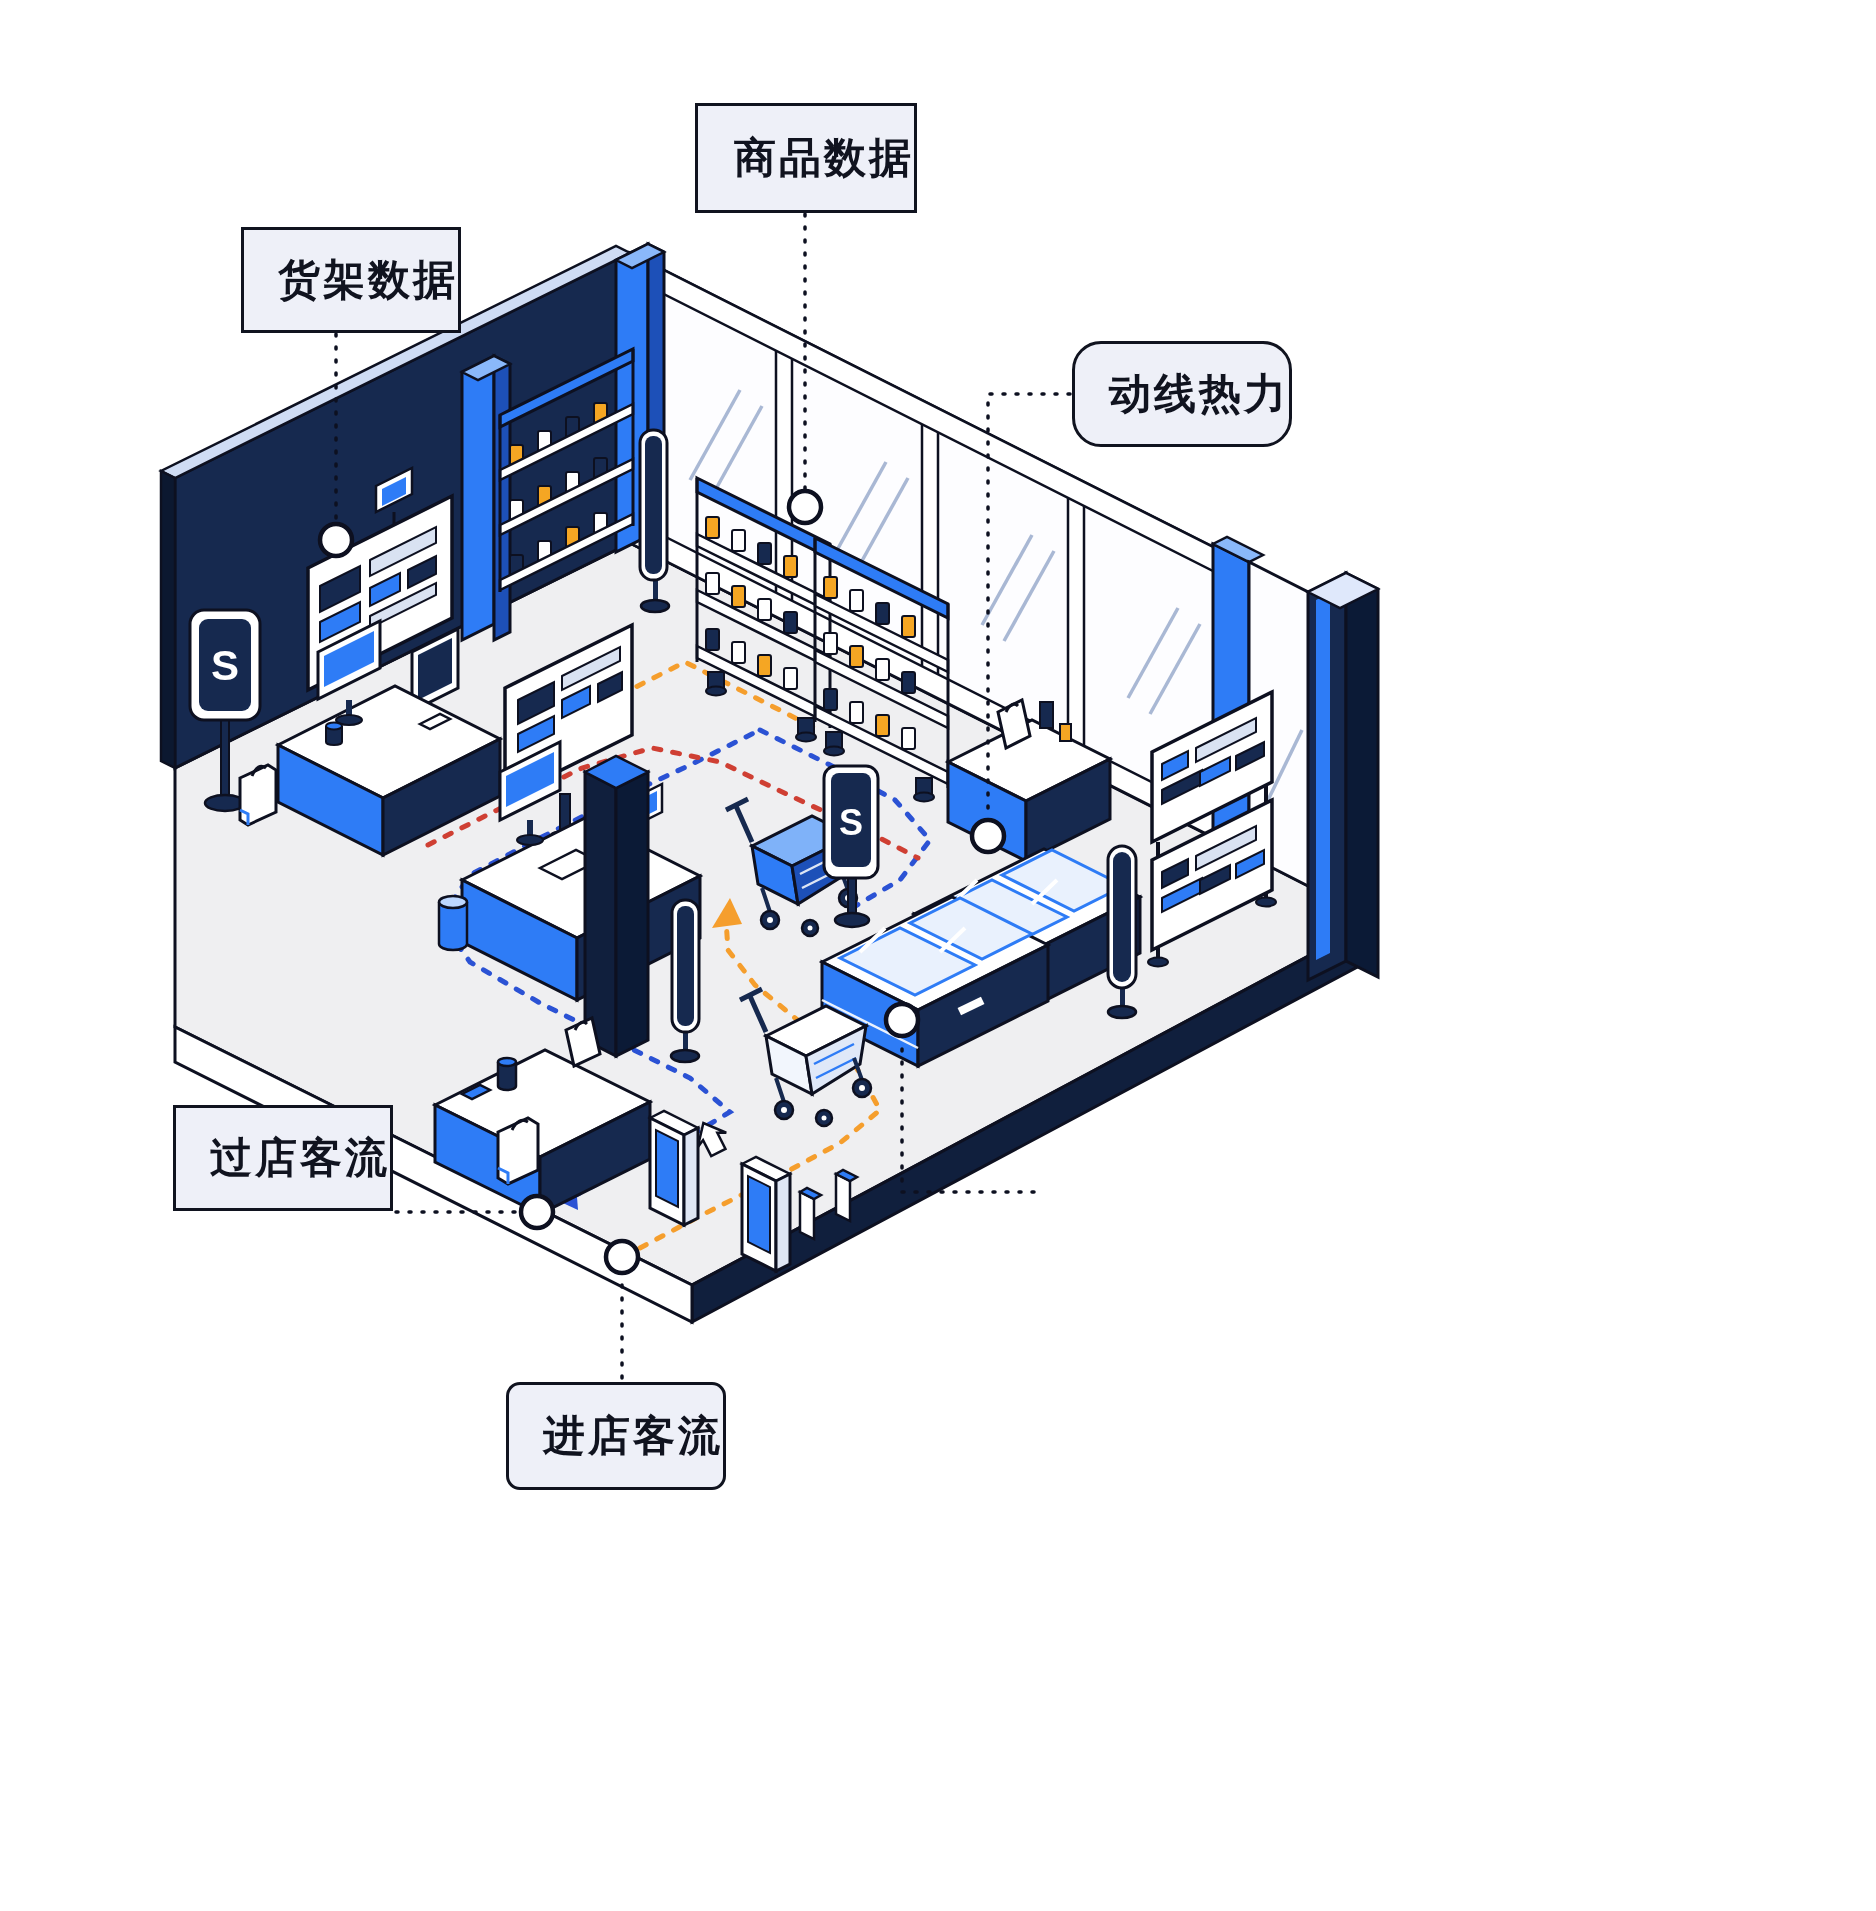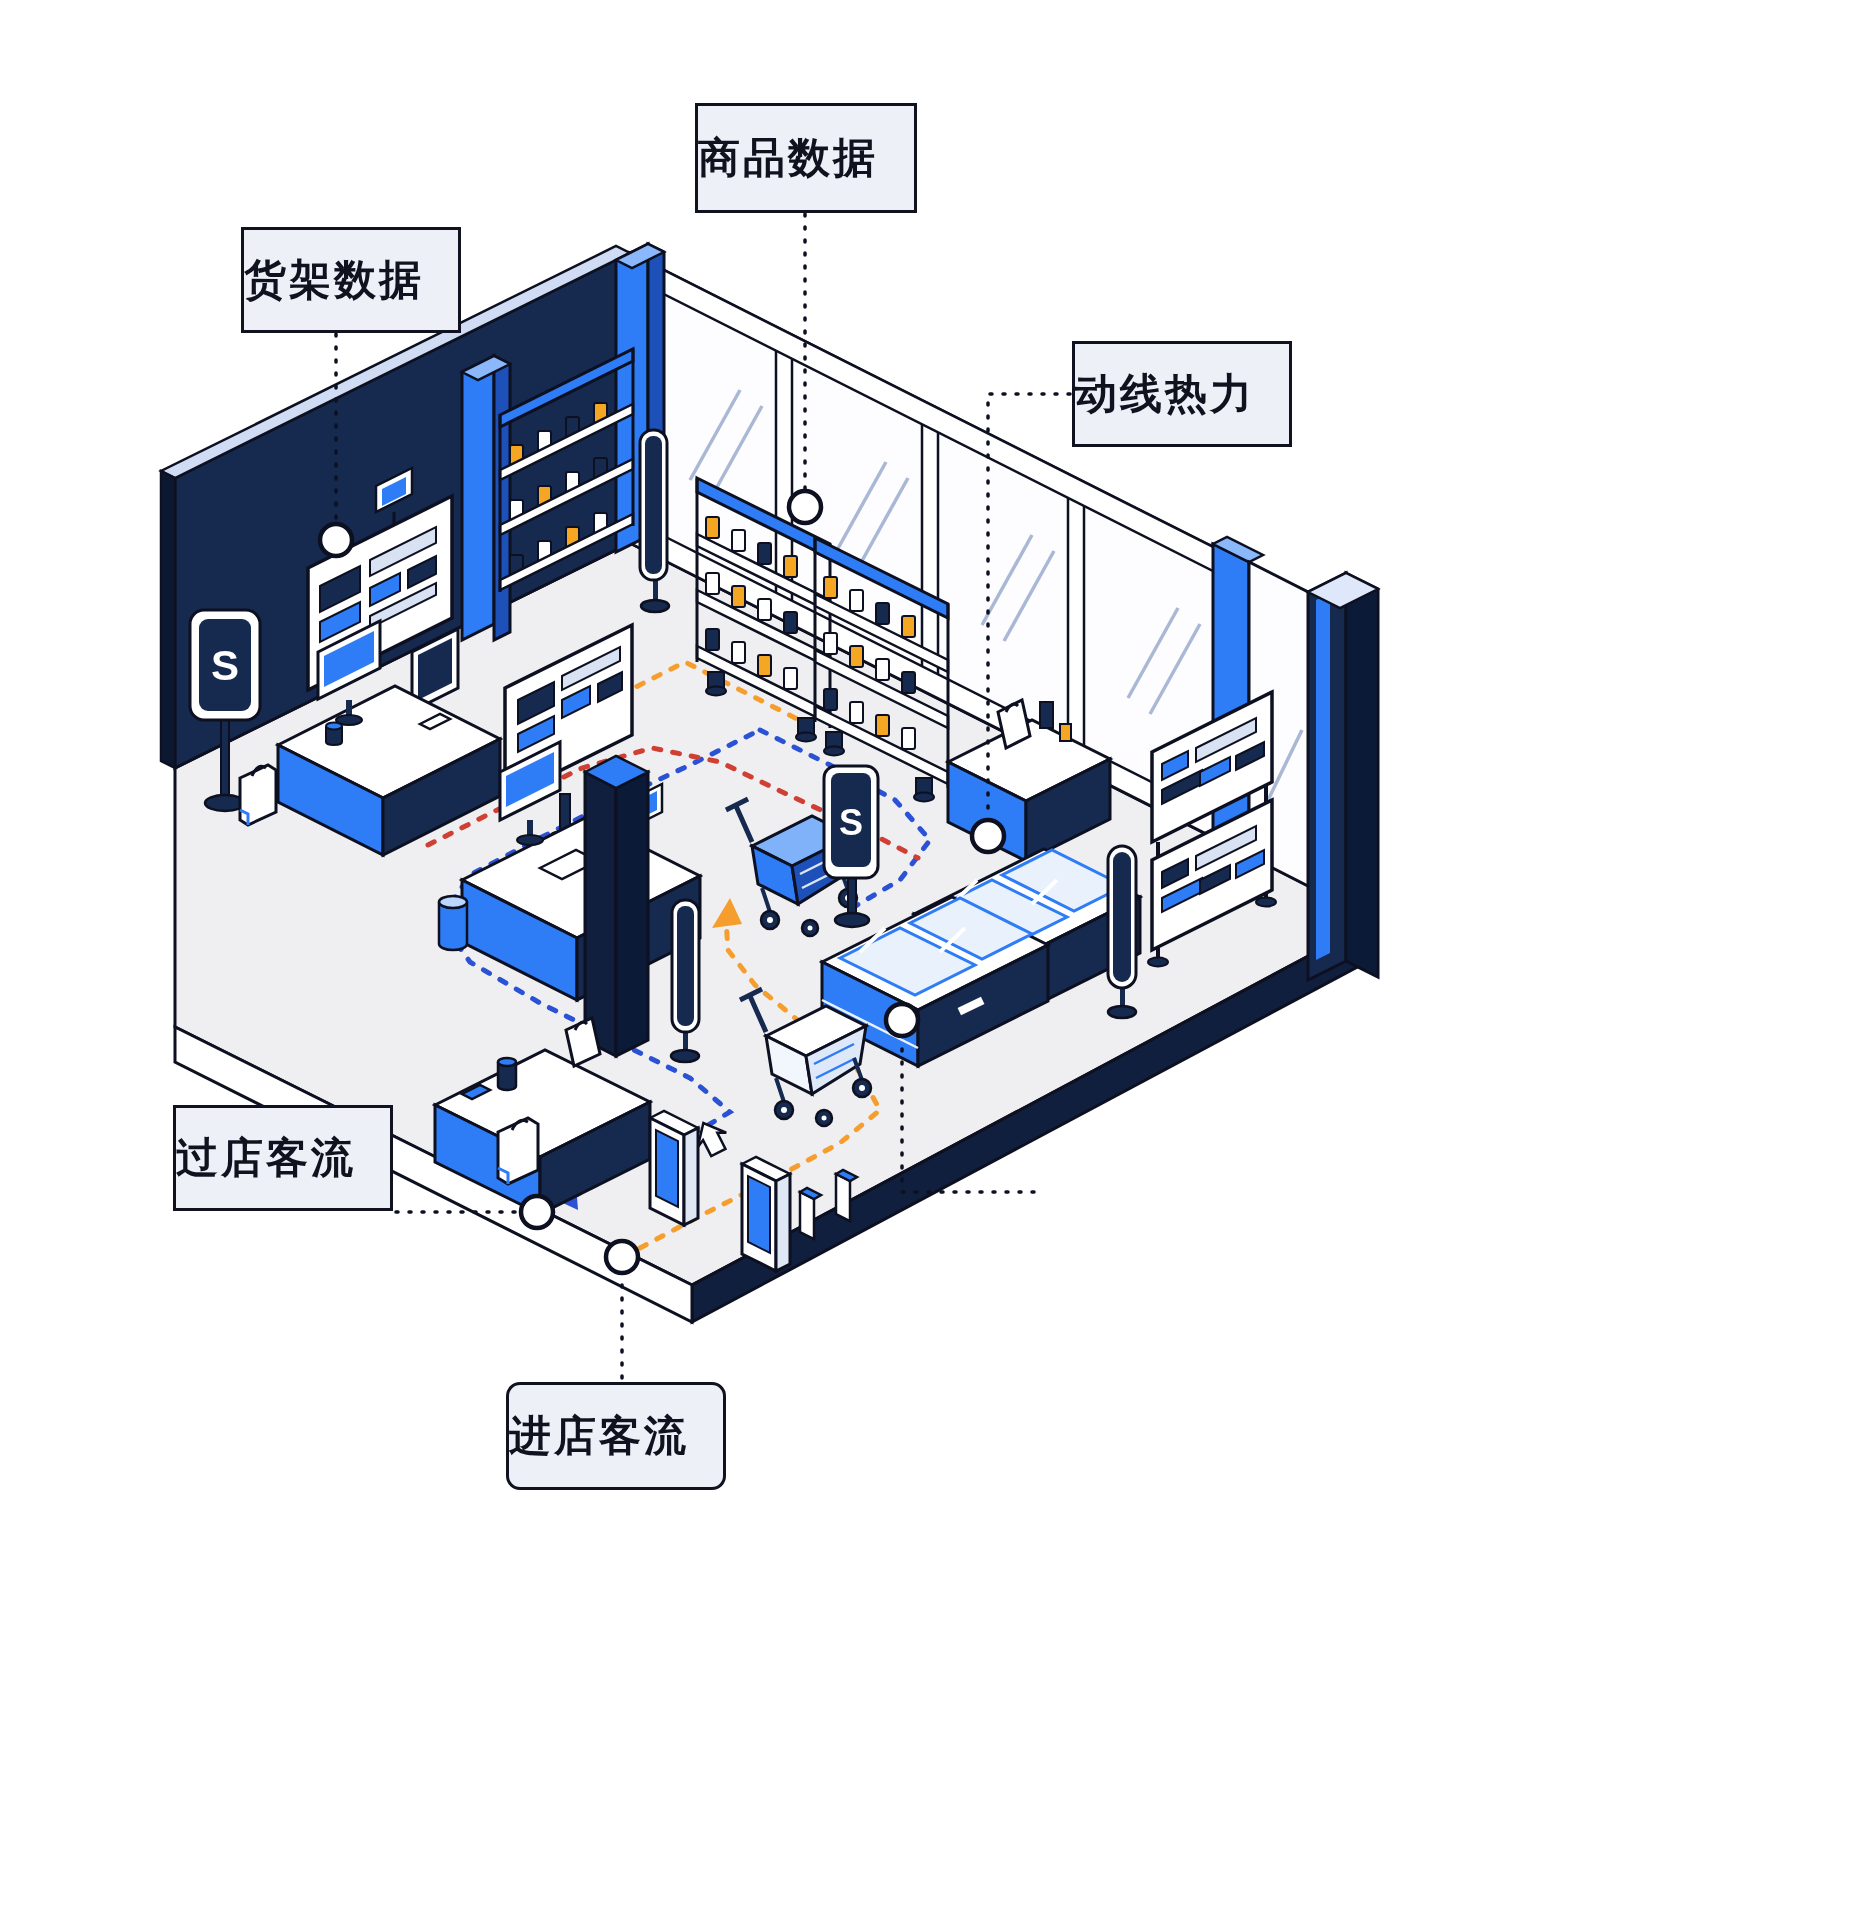--- a/index.html
+++ b/index.html
@@ -1,19 +1,19 @@
 <!DOCTYPE html>
 <html><head>
 <meta charset="utf-8">
 <style>
   html,body{margin:0;padding:0;background:#ffffff;}
   .stage{position:relative;width:1876px;height:1911px;background:#ffffff;overflow:hidden;
          font-family:"Liberation Sans","DejaVu Sans",sans-serif;}
   .stage svg{position:absolute;left:0;top:0;}
-  .callout{position:absolute;display:flex;align-items:center;justify-content:flex-start;
+  .callout{position:absolute;display:flex;align-items:center;justify-content:flex-end;
            background:#eef0f8;border:3px solid #10131f;color:#10131f;
            font-size:42px;font-weight:700;letter-spacing:3px;box-sizing:border-box;}
 </style>
 </head>
 <body>
 
 <div class="stage">
 
 <svg width="1876" height="1911" viewBox="0 0 1876 1911">
 
@@ -397,21 +397,21 @@
     <circle cx="622" cy="1257" r="16"></circle>
   </g>
 </svg>
 
 <div class="callout" style="left:695px;top:103px;width:222px;height:110px;">
   <span>商品数据</span>
 </div>
 <div class="callout" style="left:233px;top:227px;width:220px;height:106px;margin-left:8px;">
   <span>货架数据</span>
 </div>
-<div class="callout" style="left:1072px;top:341px;width:220px;height:106px;">
+<div class="callout" style="left:1072px;top:341px;width:220px;height:106px;border-radius:29px;">
   <span>动线热力</span>
 </div>
 <div class="callout" style="left:173px;top:1105px;width:220px;height:106px;">
   <span>过店客流</span>
 </div>
 <div class="callout" style="left:506px;top:1382px;width:220px;height:108px;border-radius:14px;">
   <span>进店客流</span>
 </div>
 
 </div>

